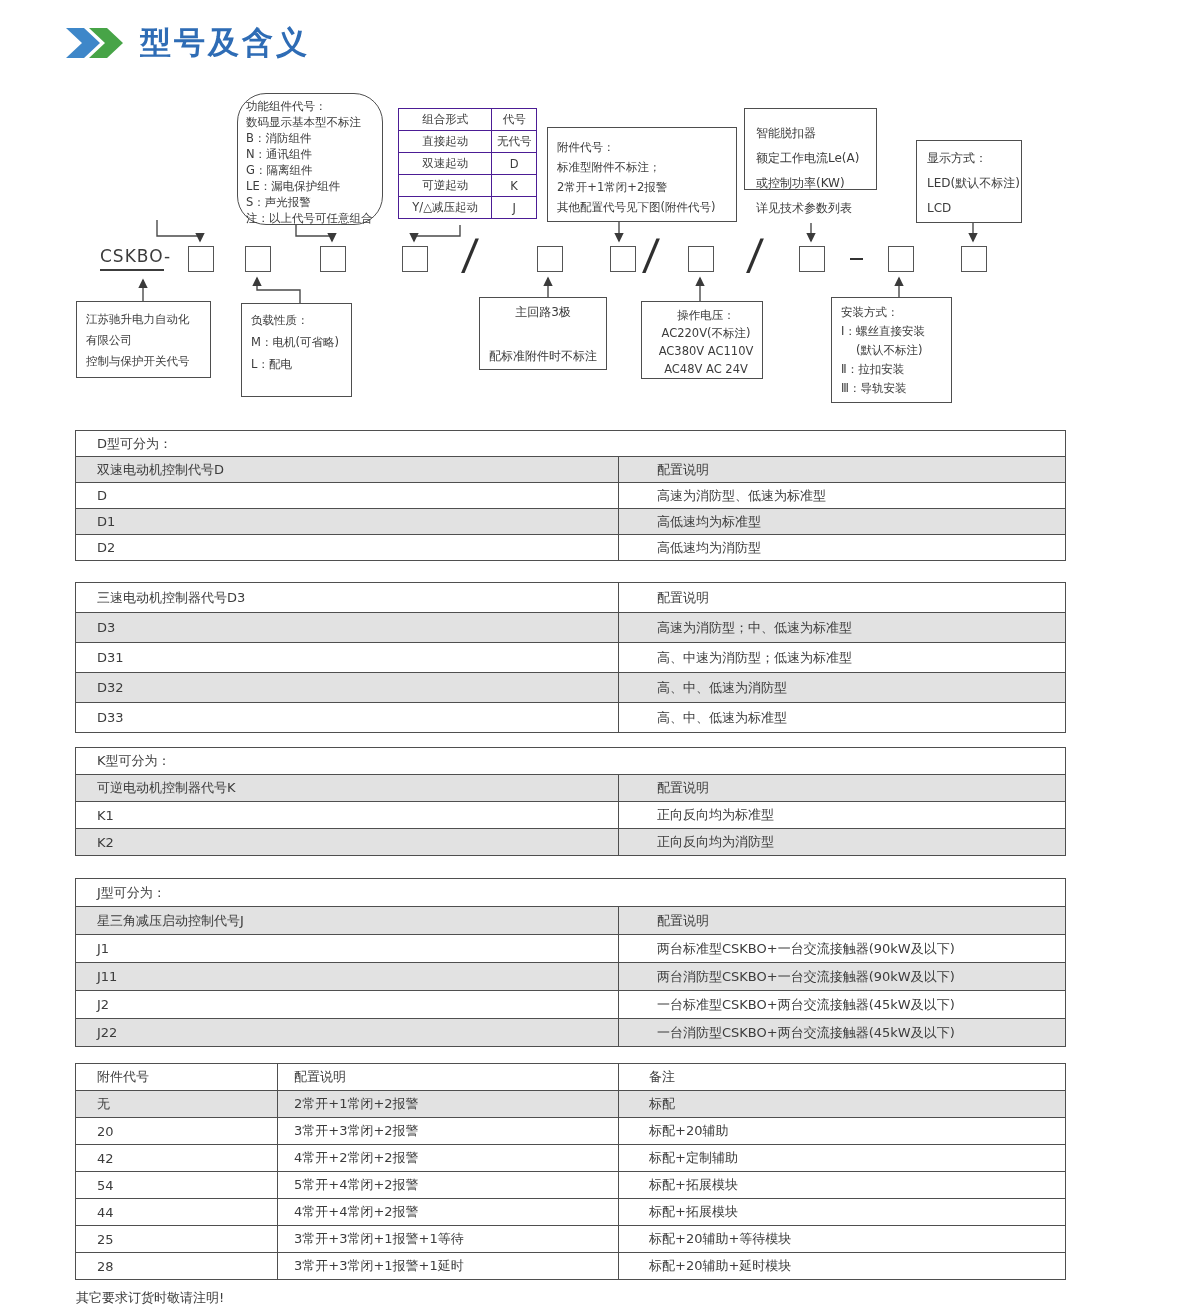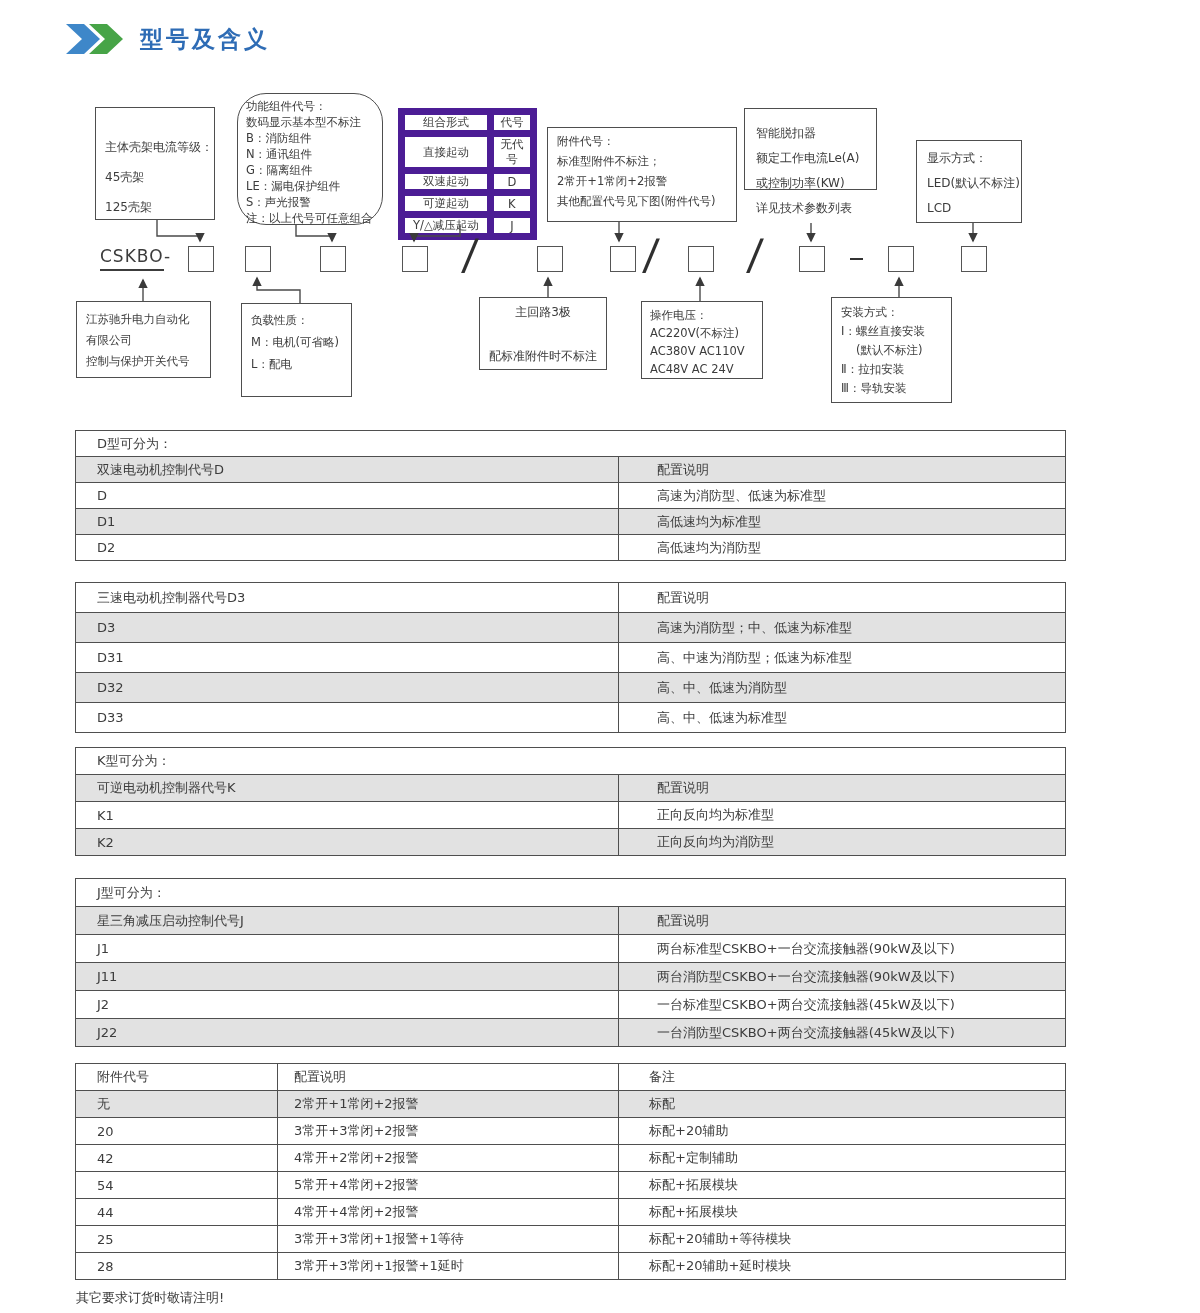--- a/index.html
+++ b/index.html
@@ -1,41 +1,41 @@
 <!DOCTYPE html>
 <html><head>
 <meta charset="utf-8">
 <style>
   * { margin:0; padding:0; box-sizing:border-box; }
   body { background:#ffffff; font-family:"DejaVu Sans", sans-serif; }
   #page { position:relative; width:1200px; height:1313px; background:#ffffff; color:#3c3c3c; overflow:hidden; }
 
   
   .page-header { position:absolute; left:64px; top:22px; display:flex; align-items:center; gap:14px; }
-  .page-title { font-size:23px; font-weight:bold; color:#2e6cb5; letter-spacing:3px; }
+  .page-title { font-size:31px; font-weight:bold; color:#2e6cb5; letter-spacing:3px; }
 
   
   .dbox { position:absolute; border:1px solid #4e4e4e; background:#fff; font-size:12px; color:#3c3c3c; }
   .dbox .ln { white-space:nowrap; }
 
   .frame-box   { left:95px;  top:107px; width:120px; height:113px; padding:24px 0 0 9px;  line-height:30px; }
   .func-box    { left:237px; top:93px;  width:146px; height:132px; padding:4px 0 0 8px;   line-height:16px; font-size:11.5px;border-radius:29px; }
   .combo-box   { left:398px; top:108px; width:139px; height:117px; border:none; }
   .combo-box table { border-collapse:collapse; width:139px; }
-  .combo-box td { border:7px solid #4c1d95; text-align:center; font-size:11.5px; height:22px; padding:0 1px; }
+  .combo-box td { border:1px solid #4c1d95; text-align:center; font-size:11.5px; height:22px; padding:0 1px; }
   .combo-box td.c1 { width:94px; }
   .combo-box td.c2 { width:45px; }
-  .acc-box     { left:547px; top:127px; width:190px; height:95px;  padding:3px 0 0 9px;   line-height:20px; font-size:11.5px; }
+  .acc-box     { left:547px; top:127px; width:190px; height:95px;  padding:9px 0 0 9px;   line-height:20px; font-size:11.5px; }
   .trip-box    { left:744px; top:108px; width:133px; height:82px; padding:12px 0 0 11px; line-height:25px; }
   .disp-box    { left:916px; top:140px; width:106px; height:83px;  padding:5px 0 0 10px;  line-height:25px; }
 
   .company-box { left:76px;  top:301px; width:135px; height:77px;  padding:7px 0 0 9px;   line-height:21px; font-size:11.5px; }
   .load-box    { left:241px; top:303px; width:111px; height:94px;  padding:5px 0 0 9px;   line-height:22px; font-size:11.5px; }
   .circuit-box { left:479px; top:297px; width:128px; height:73px;  display:flex; flex-direction:column; justify-content:center; align-items:center; line-height:22px;gap:22px; }
-  .volt-box    { left:641px; top:301px; width:122px; height:78px;  padding:4px 0 0 8px;   line-height:18px; font-size:11.5px; }
+  .volt-box    { left:641px; top:301px; width:122px; height:78px;  padding:4px 0 0 8px;   line-height:18px; font-size:11.5px;text-align:center; }
   .inst-box    { left:831px; top:297px; width:121px; height:106px; padding:5px 0 0 9px;   line-height:19px; font-size:11.5px; }
   .inst-box .indent { padding-left:15px; }
 
   
   .model-prefix { position:absolute; left:100px; top:246px; font-size:17px; letter-spacing:1px; color:#3c3c3c; }
   .model-prefix .u { border-bottom:2px solid #3c3c3c; padding-bottom:3px; }
   .mbox { position:absolute; top:246px; width:26px; height:26px; border:1.5px solid #555; background:#fff; }
   .slash { position:absolute; top:233px; font-size:42px; line-height:44px; color:#2f2f2f; transform:skewX(-6deg); }
   .mdash { position:absolute; top:258px; width:13px; border-top:2px solid #333; }
 
@@ -61,25 +61,20 @@
 <div id="page">
 
   <div class="page-header">
     <svg width="62" height="34" viewBox="0 0 62 34">
       <polygon fill="#3e87c9" points="2,2 20,2 36,17 20,32 2,32 18,17"></polygon>
       <polygon fill="#47a447" points="25,2 43,2 59,17 43,32 25,32 41,17"></polygon>
     </svg>
     <div class="page-title">型号及含义</div>
   </div>
 
-  <div class="dbox frame-box">
-    <div class="ln">主体壳架电流等级：</div>
-    <div class="ln">45壳架</div>
-    <div class="ln">125壳架</div>
-  </div>
 
   <div class="dbox func-box">
     <div class="ln">功能组件代号：</div>
     <div class="ln">数码显示基本型不标注</div>
     <div class="ln">B：消防组件</div>
     <div class="ln">N：通讯组件</div>
     <div class="ln">G：隔离组件</div>
     <div class="ln">LE：漏电保护组件</div>
     <div class="ln">S：声光报警</div>
     <div class="ln">注：以上代号可任意组合</div>

